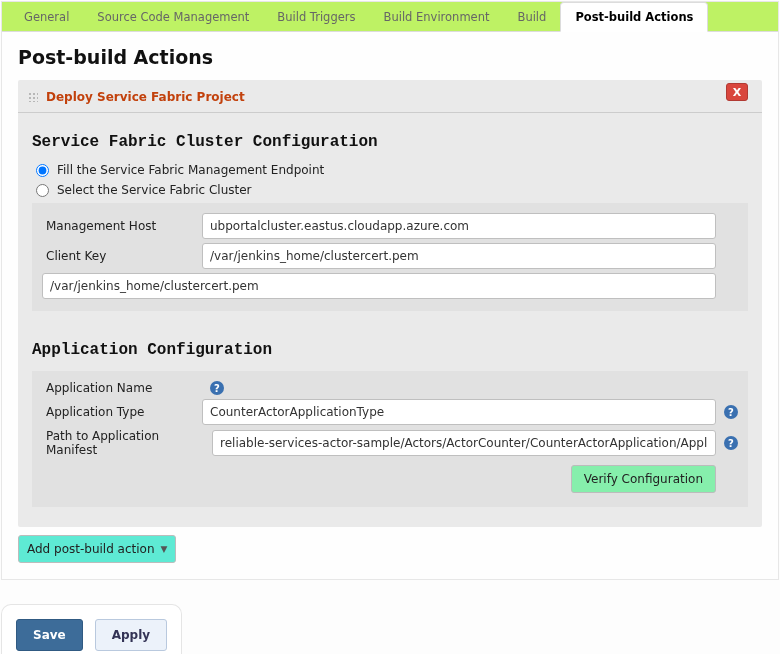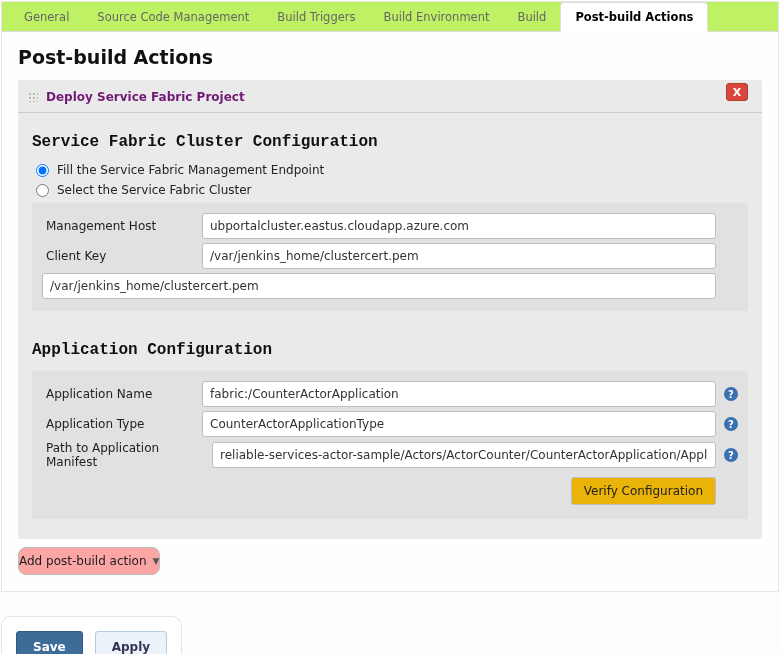--- a/index.html
+++ b/index.html
@@ -5,37 +5,37 @@
   * { box-sizing: border-box; margin: 0; padding: 0; font-family: "DejaVu Sans", "Liberation Sans", Arial, sans-serif; }
   body { background: #fdfdfd; padding: 1px; width: 780px; }
   .outer { border: 1px solid #e7e7e7; background: #fefefe; padding-bottom: 0; }
   .tab-bar { background: #bef264; border-bottom: 1px solid #dcdcdc; display: flex; align-items: stretch; padding: 0 8px; height: 30px; }
   .tab { font-size: 11.5px; color: #666; padding: 0 14px; display: flex; align-items: center; cursor: pointer; }
   .tab.active { background: #ffffff; border: 1px solid #dcdcdc; border-bottom: 1px solid #ffffff; border-top-left-radius: 4px; border-top-right-radius: 4px; color: #000; font-weight: bold; margin-bottom: -1px; }
   .content { padding: 10px 16px 16px 16px; }
   h2.page-title { font-size: 19px; font-weight: bold; margin: 4px 0 12px 0; color: #111; }
   .section { background: #eaeaea; border-radius: 2px; padding: 0; position: relative; }
   .close-btn { position: absolute; right: 14px; top: 3px; width: 22px; height: 18px; background: #d9463d; color: #fff; font-weight: bold; font-size: 11px; border-radius: 3px; display: flex; align-items: center; justify-content: center; border: 1px solid #b13a33; cursor: pointer; }
-  .section-title { font-size: 12px; font-weight: bold; padding: 10px 18px 8px 28px; color: #701a75; border-bottom: 1px solid #ccc; }
+  .section-title { font-size: 12px; font-weight: bold; padding: 10px 18px 8px 28px; color: #c2410c; border-bottom: 1px solid #ccc; }
   .grip-icon { position: absolute; left: 10px; top: 12px; width: 10px; height: 10px; background-image: radial-gradient(#aaa 1px, transparent 1px); background-size: 4px 4px; opacity: 0.8; }
   .inner { padding: 0 14px 10px 14px; }
   .inner-pad { padding: 12px 0 4px 0; }
   h3.subheading { font-size: 16px; font-weight: bold; margin: 8px 0 12px 0; color: #111; font-family: Liberation Mono, monospace; }
   .radio-row { display: flex; align-items: center; font-size: 12px; color: #222; margin: 4px 0 6px 4px; }
   .radio-row input[type=radio] { margin-right: 8px; }
   .fields { background: #e1e1e1; padding: 6px 10px 8px 10px; margin-top: 6px; margin-bottom: 6px; }
   .field-row { display: flex; align-items: center; margin: 4px 0; position: relative; }
   .field-label { width: 160px; font-size: 12px; color: #222; padding-left: 4px; }
   .field-row input[type=text] { flex: 1; height: 26px; border: 1px solid #bfbfbf; border-radius: 3px; padding: 0 7px; font-size: 12px; color: #333; background: #fff; }
   .help-icon { width: 14px; height: 14px; border-radius: 50%; background: #3a70b0; color: #fff; font-size: 10px; font-weight: bold; display: flex; align-items: center; justify-content: center; margin-left: 8px; cursor: pointer; flex-shrink:0; }
   .field-row.no-help input[type=text]{ margin-right: 22px; }
   .verify-row { display: flex; justify-content: flex-end; padding: 4px 22px 6px 0; }
-  .verify-btn { background: #eab308; border: 1px solid #bcbcbc; border-radius: 3px; font-size: 12px; padding: 6px 12px; cursor: pointer; color: #222; }
+  .verify-btn { background: #86efac; border: 1px solid #bcbcbc; border-radius: 3px; font-size: 12px; padding: 6px 12px; cursor: pointer; color: #222; }
   .add-action-row { margin-top: 8px; }
-  .add-action-btn { background: #fca5a5; border: 1px solid #bcbcbc; border-radius: 8px; font-size: 12px; padding: 6px 0; cursor: pointer; color: #222; display: inline-flex; align-items: center; }
+  .add-action-btn { background: #5eead4; border: 1px solid #bcbcbc; border-radius: 3px; font-size: 12px; padding: 6px 8px; cursor: pointer; color: #222; display: inline-flex; align-items: center; }
   .caret { margin-left: 6px; font-size: 9px; color: #555; }
   .footer { margin-top: 24px; border: 1px solid #e5e5e5; border-top-left-radius: 10px; border-top-right-radius: 10px; border-bottom: none; background: #fff; padding: 14px 14px 18px 14px; display: inline-flex; gap: 12px; }
   .save-btn { background: #3d6c99; border: 1px solid #305a82; color: #fff; font-weight: bold; font-size: 12px; padding: 8px 16px; border-radius: 3px; cursor: pointer; }
   .apply-btn { background: #ecf2fa; border: 1px solid #b9c9de; color: #335; font-weight: bold; font-size: 12px; padding: 8px 16px; border-radius: 3px; cursor: pointer; }
 </style>
 </head>
 <body>
 
 
 
@@ -85,21 +85,20 @@
             </div>
           </div>
         </div>
 
         <div class="inner-pad">
           <h3 class="subheading">Application Configuration</h3>
 
           <div class="fields">
             <div class="field-row">
               <div class="field-label">Application Name</div>
-              <input type="text" value="fabric:/CounterActorApplication" style="">
               <div class="help-icon">?</div>
             </div>
             <div class="field-row">
               <div class="field-label">Application Type</div>
               <input type="text" value="CounterActorApplicationType" style="">
               <div class="help-icon">?</div>
             </div>
             <div class="field-row">
               <div class="field-label" style="width:170px">Path to Application Manifest</div>
               <input type="text" value="reliable-services-actor-sample/Actors/ActorCounter/CounterActorApplication/ApplicationManifest" style="">

